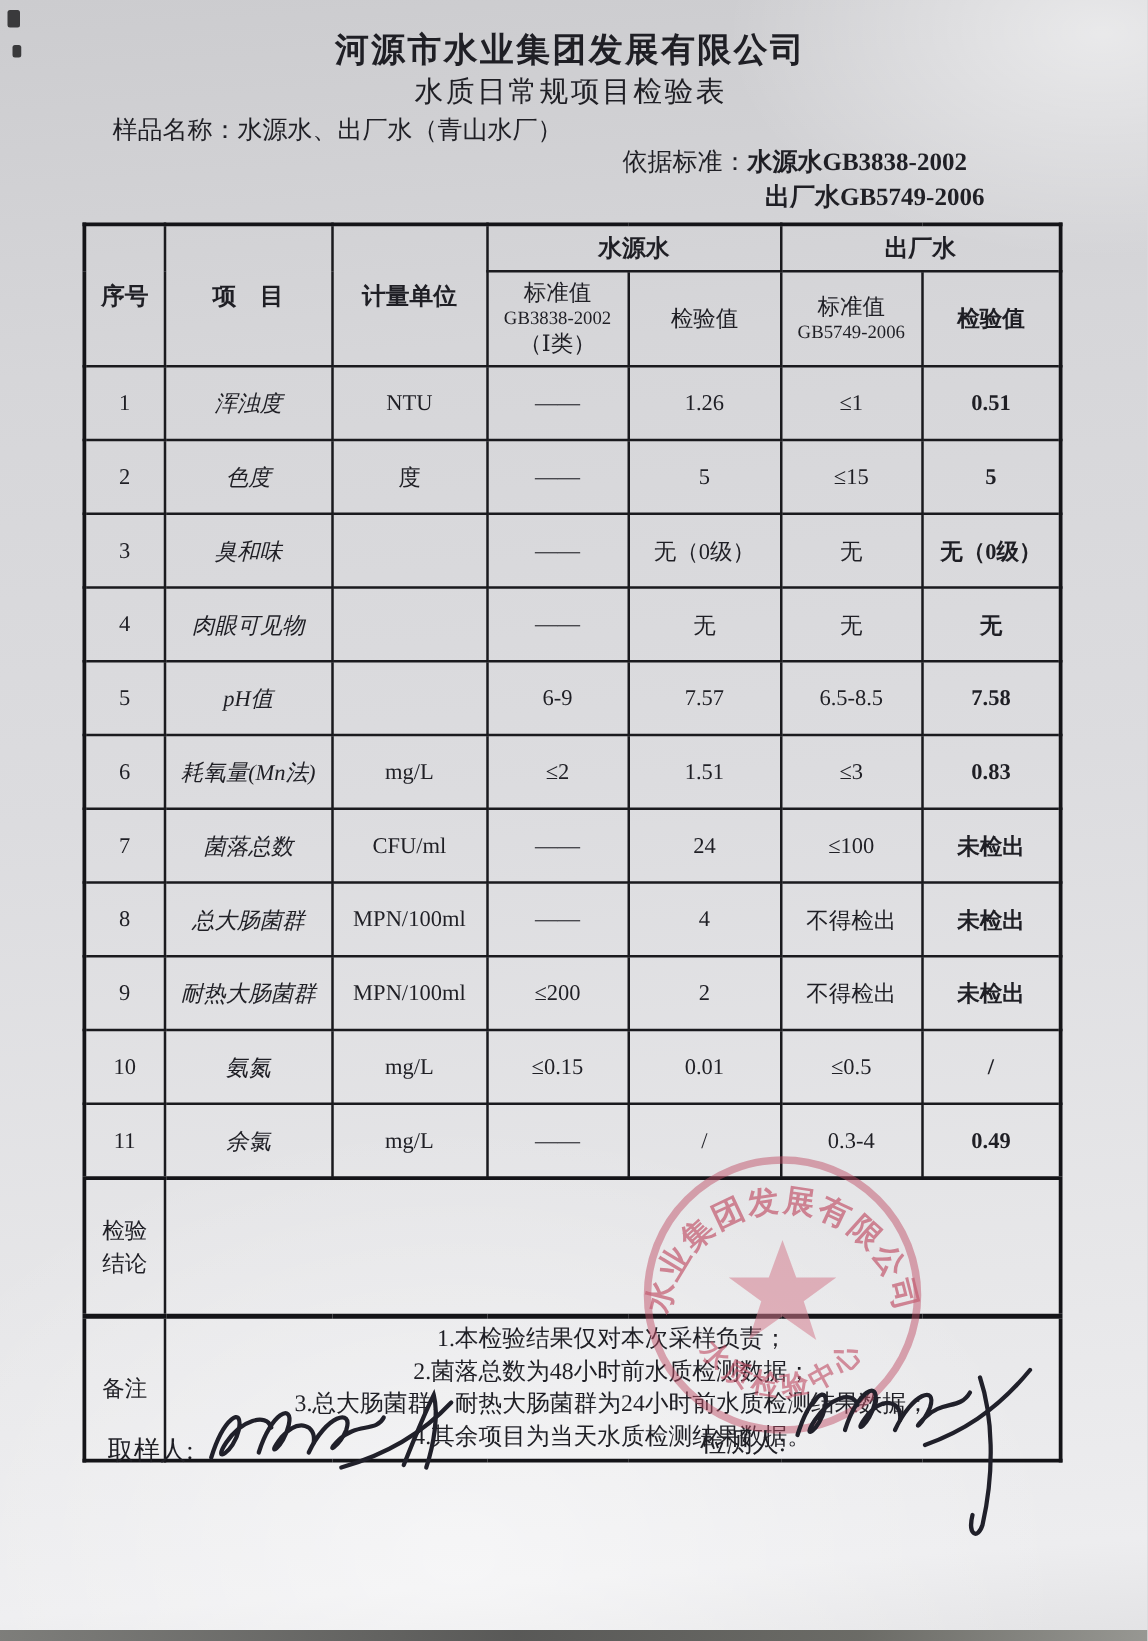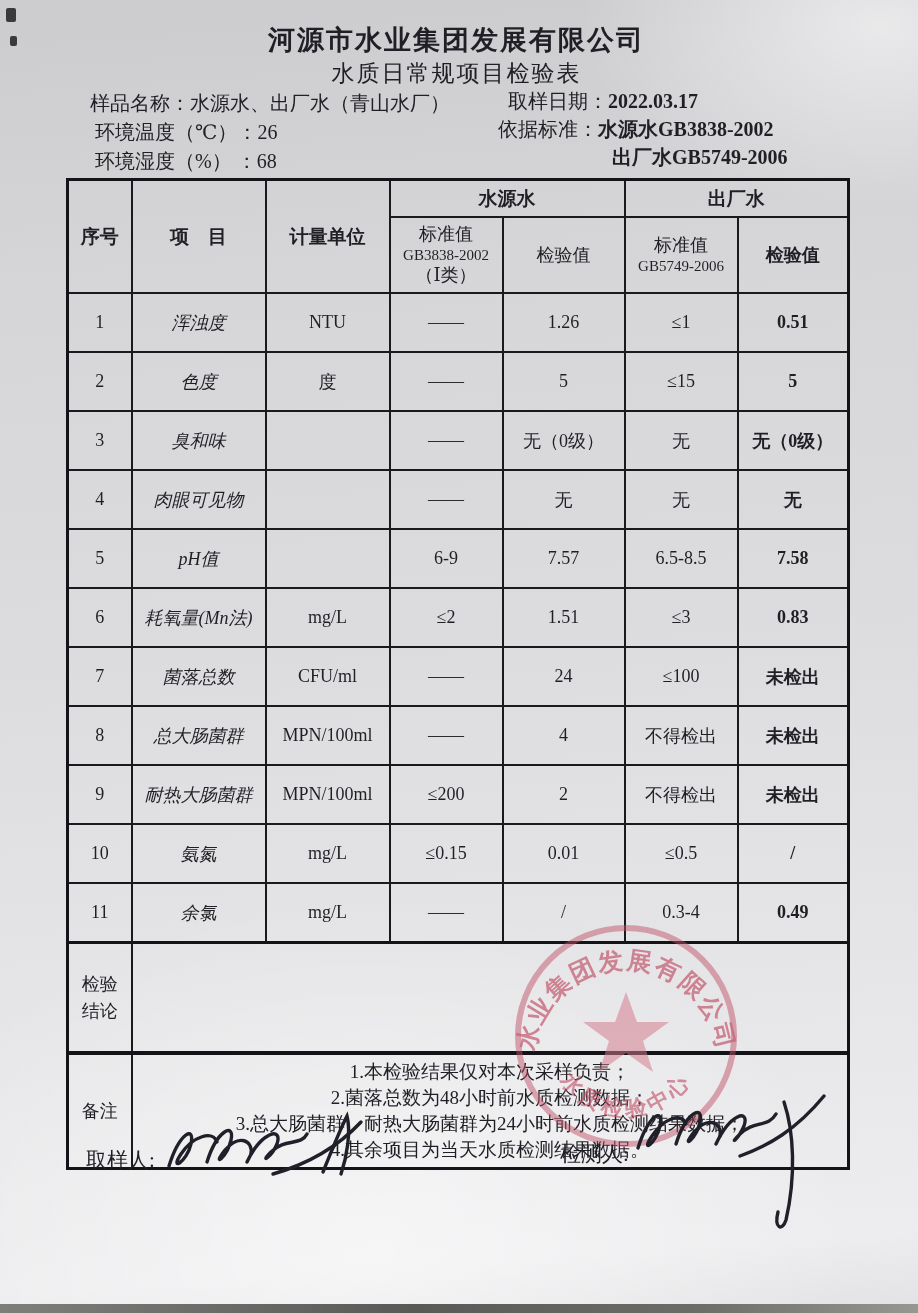--- a/index.html
+++ b/index.html
@@ -66,34 +66,25 @@
 
   <div class="speck" style="left:6px;top:8px;width:10px;height:14px;"></div>
   <div class="speck" style="left:10px;top:36px;width:7px;height:10px;"></div>
 
   <div class="title ink">河源市水业集团发展有限公司</div>
   <div class="subtitle ink">水质日常规项目检验表</div>
 
   <div class="infoline ink" style="left:90px;top:90px;">
     <span>样品名称：</span><span>水源水、出厂水（青山水厂）</span>
   </div>
-  <div class="infoline ink" style="left:508px;top:88px;">
-    <span>取样日期：</span><span class="semib">2022.03.17</span>
-  </div>
-
-  <div class="infoline ink" style="left:95px;top:119px;">
-    <span>环境温度（℃）：</span><span>26</span>
-  </div>
+
   <div class="infoline ink" style="left:498px;top:116px;">
     <span>依据标准：</span><span class="semib">水源水GB3838-2002</span>
   </div>
 
-  <div class="infoline ink" style="left:95px;top:148px;">
-    <span>环境湿度（%） ：</span><span>68</span>
-  </div>
   <div class="infoline ink semib" style="left:612px;top:144px;">出厂水GB5749-2006</div>
 
   <table class="report">
     <colgroup>
       <col style="width:64px">
         <col style="width:134px">
         <col style="width:124px">
       <col style="width:113px">
         <col style="width:122px">
         <col style="width:113px">

